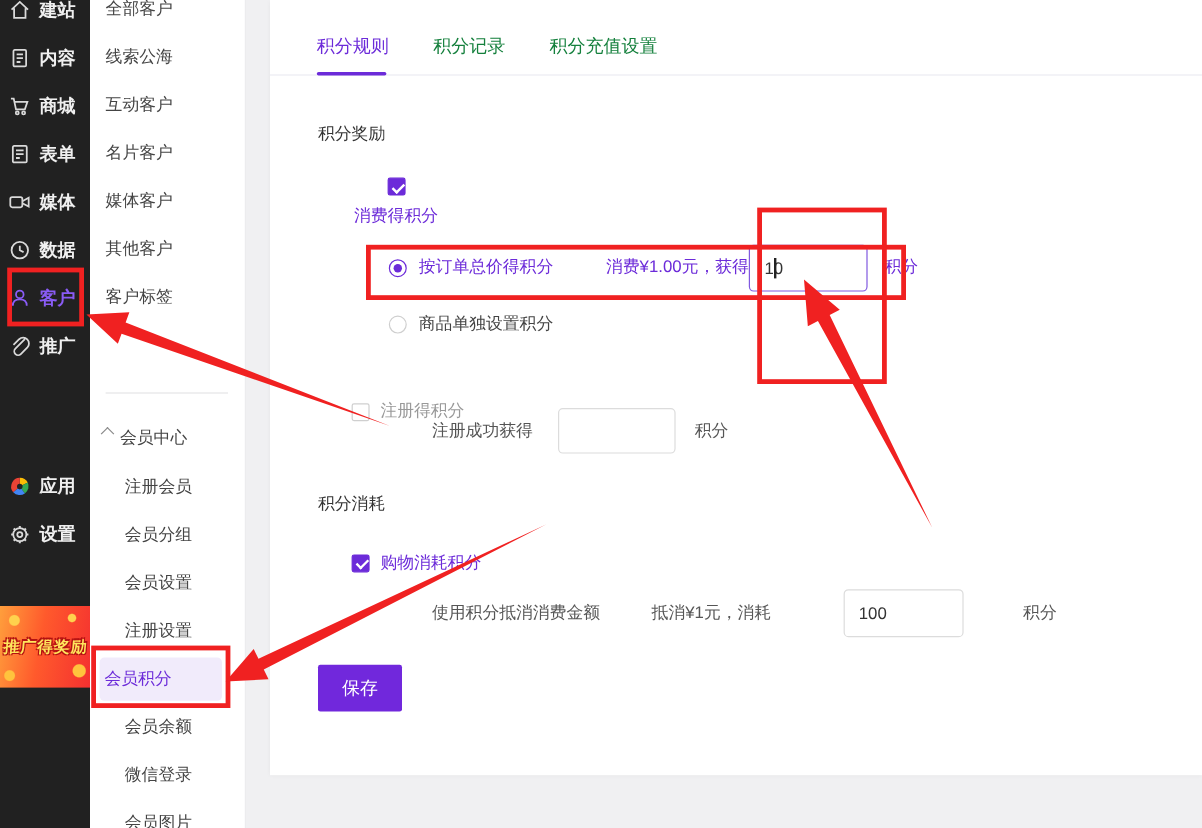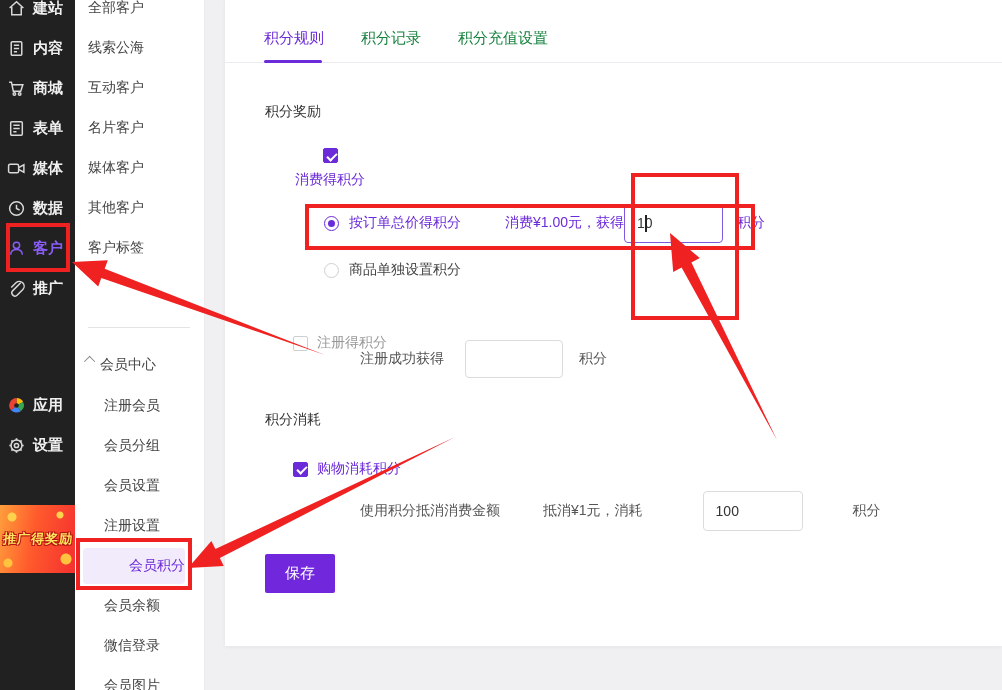--- a/index.html
+++ b/index.html
@@ -26,21 +26,21 @@
 
   
   .nav2 { position:absolute; left:75px; top:0; width:130px; height:690px; background:#ffffff; border-right:1px solid #ececee; z-index:2; }
   .cust-list { position:absolute; top:-12px; left:0; right:0; }
   .n2-item { height:40px; display:flex; align-items:center; padding-left:13px; color:#444; font-size:14px; cursor:pointer; white-space:nowrap; }
   .nav2-divider { position:absolute; top:327px; left:13px; width:102px; border-top:1px solid #e4e4e6; }
   .member-head { position:absolute; top:356px; left:0; right:0; height:24px; display:flex; padding-left:12px; gap:5px; color:#444; font-size:14px; cursor:pointer; }
   .chev { width:8px; height:8px; border-left:1.5px solid #888; border-top:1.5px solid #888; transform:rotate(45deg) translateY(2px); display:inline-block; }
   .sub-list { position:absolute; top:386px; left:0; right:0; }
   .sub-list .n2-item { padding-left:29px; }
-  .sub-list .n2-item.active { width:102px; height:36px; margin:2px 0 2px 8px; padding-left:22px; background:#f1ebfb; border-radius:4px; color:#6c2bd9;justify-content:flex-end; }
+  .sub-list .n2-item.active { width:102px; height:36px; margin:2px 0 2px 8px; padding-left:4px; background:#f1ebfb; border-radius:4px; color:#6c2bd9; }
 
   
   .card { position:absolute; left:225px; top:0; width:777px; height:646px; background:#fff; box-shadow:0 1px 4px rgba(0,0,0,.05); z-index:1; }
   .tabs { position:absolute; left:0; right:0; top:0; height:63px; border-bottom:1px solid #ebebf2; display:flex; align-items:flex-end; padding:0 0 14px 39px; gap:37px;font-family:Liberation Serif, serif; }
   .tab { font-size:15px; color:#15803d; cursor:pointer; white-space:nowrap; }
   .tab.active { color:#6c2bd9; }
   .tab-underline { position:absolute; left:39px; bottom:-1px; width:58px; height:3px; background:#6c2bd9; border-radius:2px; }
 
   .sec-title { position:absolute; left:40px; color:#333; font-size:14px; }
   .row { position:absolute; display:flex; align-items:center; }

